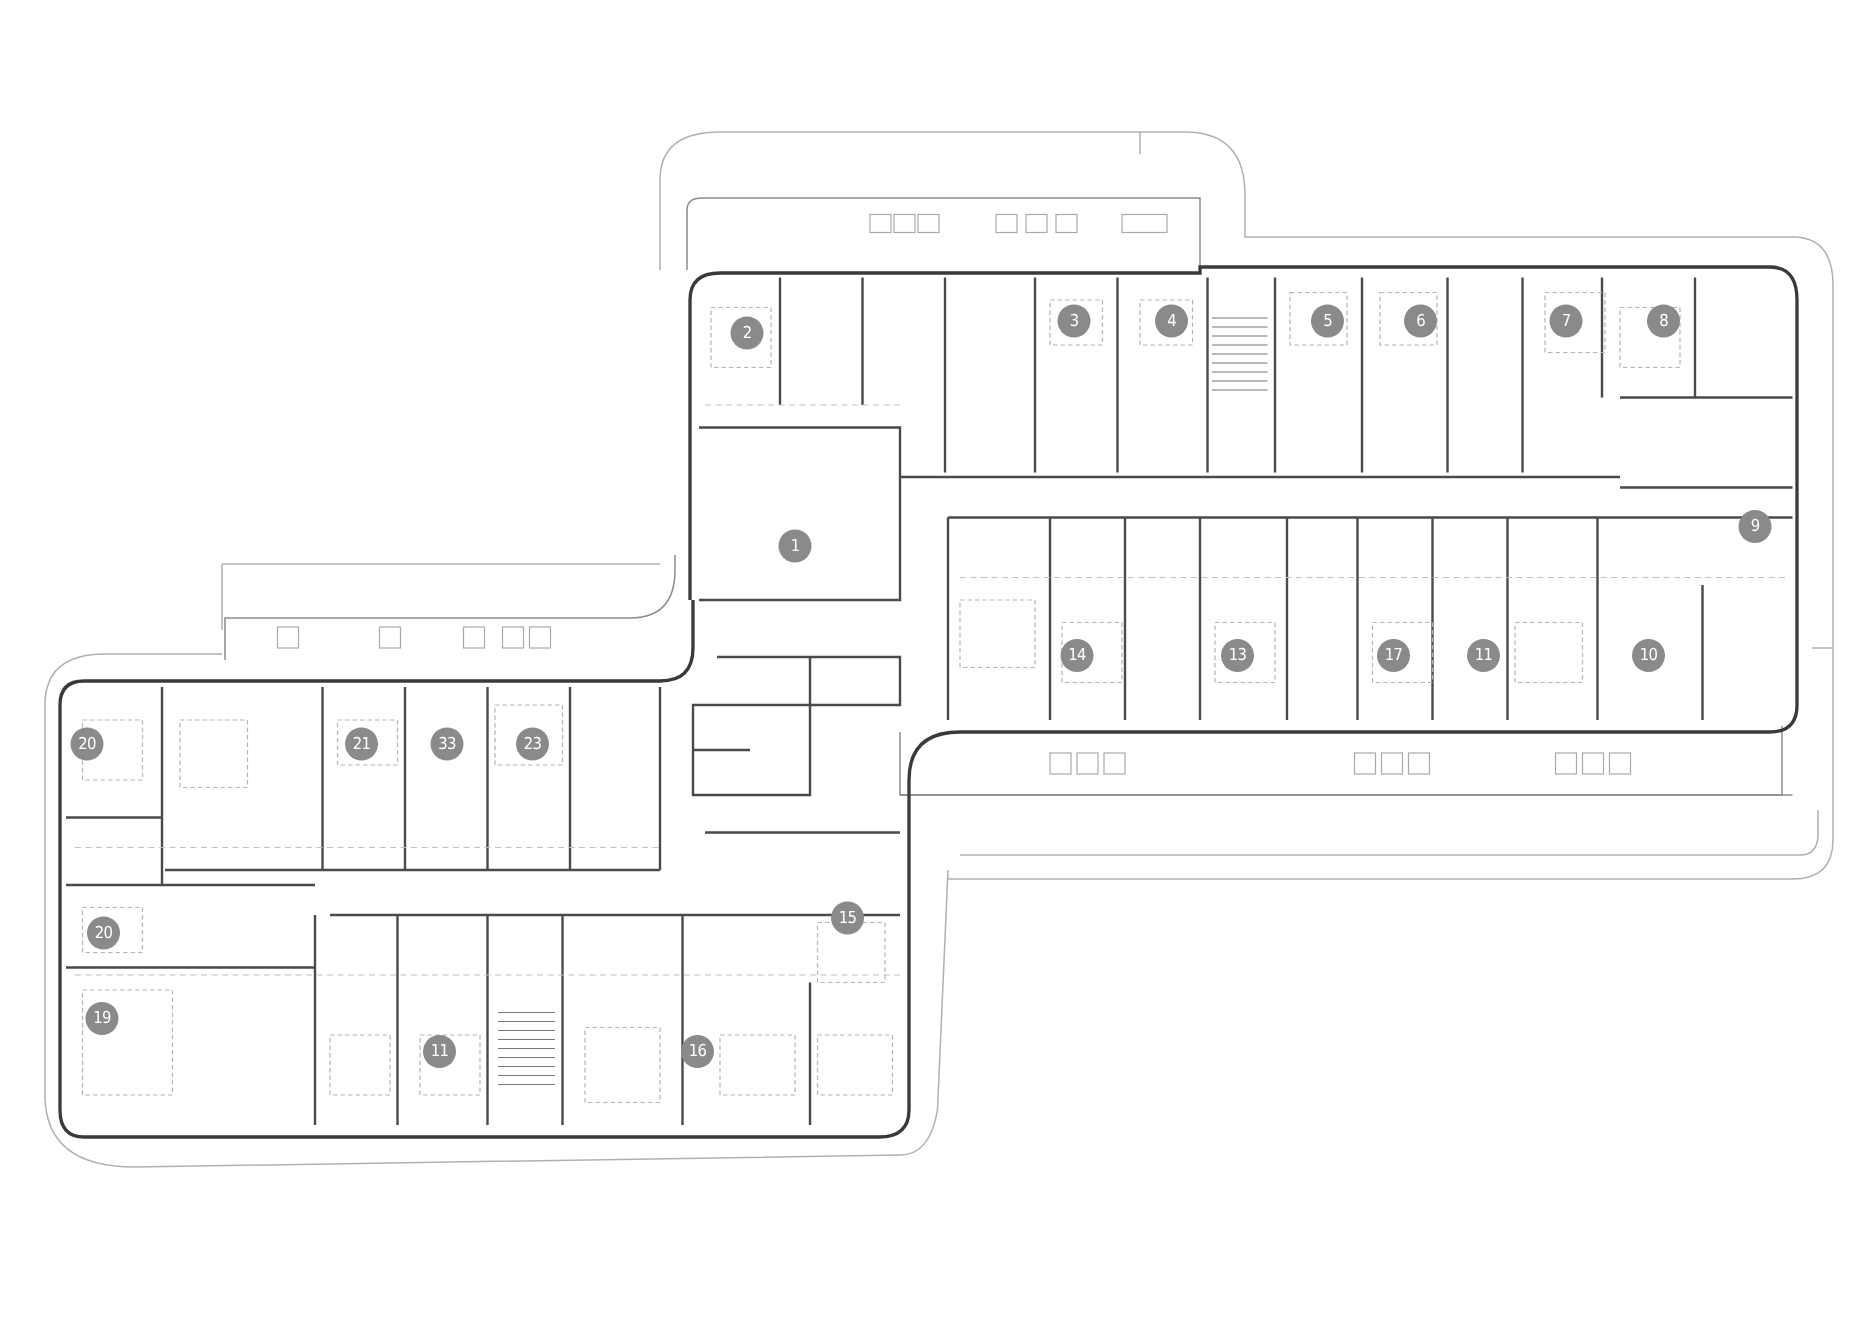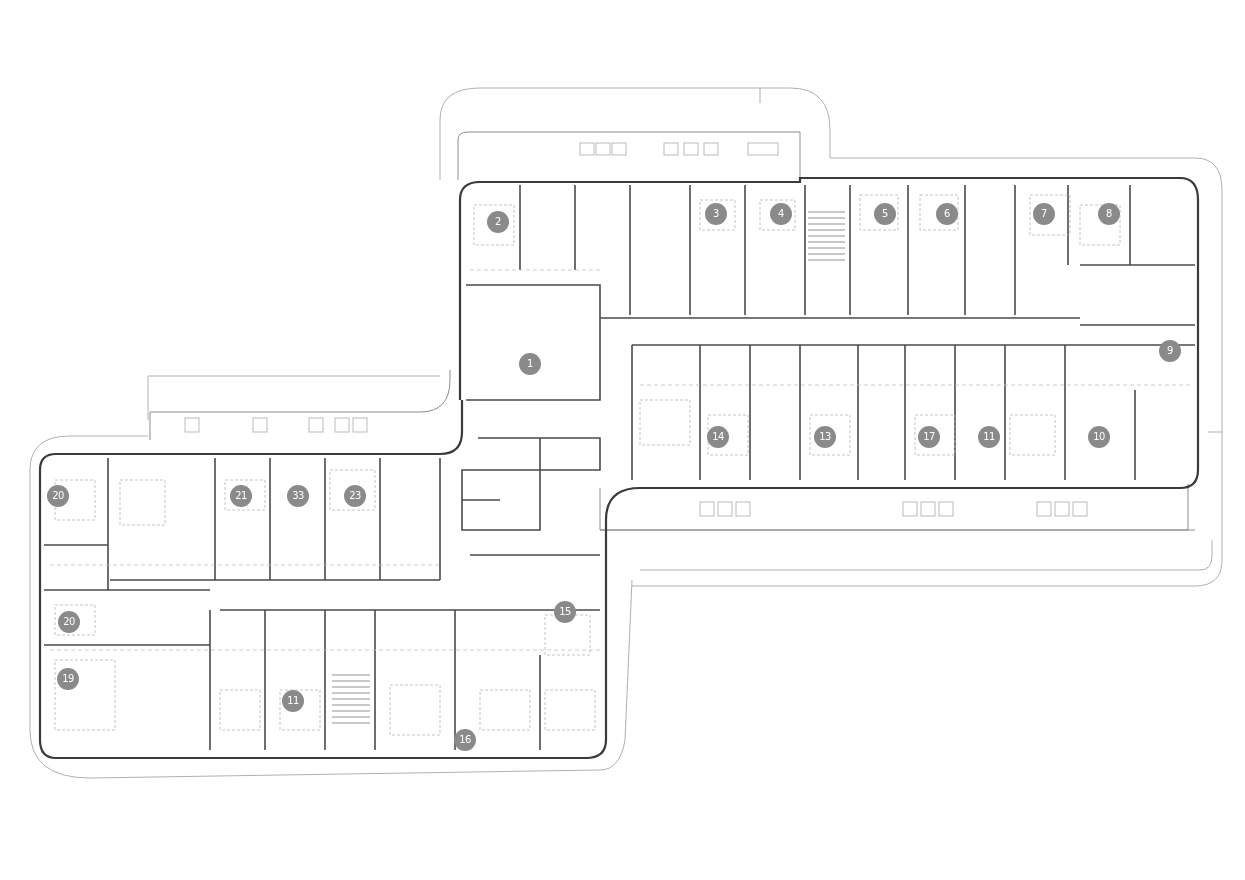--- a/index.html
+++ b/index.html
@@ -186,21 +186,21 @@
   <div class="marker" style="left:947px;top:214px">6</div>
   <div class="marker" style="left:1044px;top:214px">7</div>
   <div class="marker" style="left:1109px;top:214px">8</div>
   <div class="marker" style="left:1170px;top:351px">9</div>
   <div class="marker" style="left:1099px;top:437px">10</div>
   <div class="marker" style="left:989px;top:437px">11</div>
   <div class="marker" style="left:929px;top:437px">17</div>
   <div class="marker" style="left:825px;top:437px">13</div>
   <div class="marker" style="left:718px;top:437px">14</div>
   <div class="marker" style="left:565px;top:612px">15</div>
-  <div class="marker" style="left:465px;top:740px">16</div>
+  <div class="marker" style="left:465px;top:701px">16</div>
   <div class="marker" style="left:293px;top:701px">11</div>
   <div class="marker" style="left:68px;top:679px">19</div>
   <div class="marker" style="left:69px;top:622px">20</div>
   <div class="marker" style="left:58px;top:496px">20</div>
   <div class="marker" style="left:241px;top:496px">21</div>
   <div class="marker" style="left:298px;top:496px">33</div>
   <div class="marker" style="left:355px;top:496px">23</div>
 </div>
 
 </body></html>

